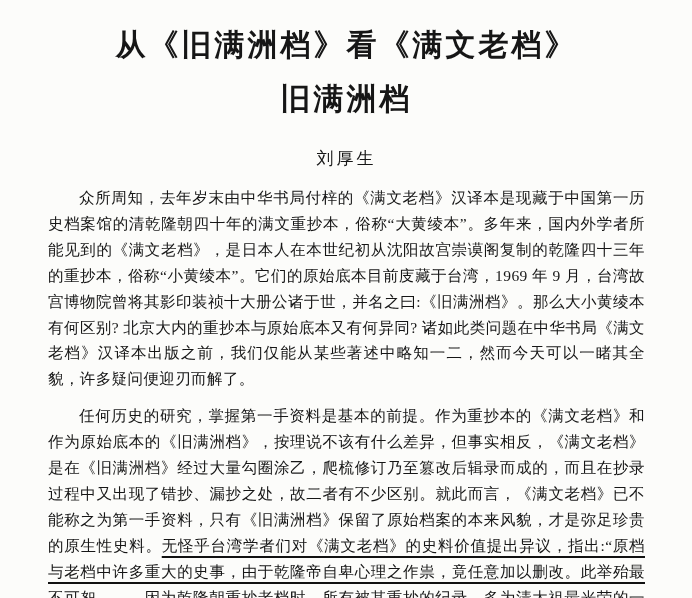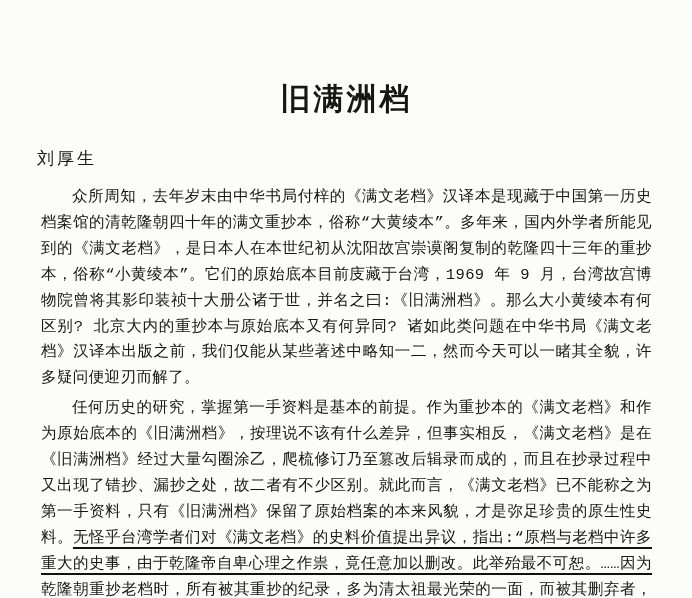--- a/index.html
+++ b/index.html
@@ -22,49 +22,49 @@
   }
   .title {
     margin: 0;
     text-align: center;
     font-size: 30px;
     font-weight: bold;
     line-height: 54px;
     letter-spacing: 3px;
   }
   .author {
+    text-align: center;
     font-size: 17px;
     letter-spacing: 3px;
     margin: 21px 0 15px 0;
   }
   .body-text {
     font-size: 15.5px;
     line-height: 25.9px;
     text-align: justify;
     letter-spacing: 0.4px;
   }
   .body-text p {
-    margin: 4px;
+    margin: 11px;
     text-indent: 2em;
-    font-family: Liberation Mono, monospace;
   }
   .u {
     text-decoration: underline;
     text-decoration-thickness: 2px;
     text-underline-offset: 5px;
     text-decoration-skip-ink: none;
     text-decoration-color: #111;
   }
 </style>
 </head>
 <body>
 
 <div class="page">
   <h1 class="title">
-    <br>
+    <span>从《旧满洲档》看《满文老档》</span><br>
     <span>旧满洲档</span>
   </h1>
 
   <div class="author">刘厚生</div>
 
   <div class="body-text">
       <p><span>众所周知，去年岁末由中华书局付梓的《满文老档》汉译本是现藏于中国第一历史档案馆的清乾隆朝四十年的满文重抄本，俗称“大黄绫本”。多年来，国内外学者所能见到的《满文老档》，是日本人在本世纪初从沈阳故宫崇谟阁复制的乾隆四十三年的重抄本，俗称“小黄绫本”。它们的原始底本目前庋藏于台湾，1969 年 9 月，台湾故宫博物院曾将其影印装祯十大册公诸于世，并名之曰:《旧满洲档》。那么大小黄绫本有何区别? 北京大内的重抄本与原始底本又有何异同? 诸如此类问题在中华书局《满文老档》汉译本出版之前，我们仅能从某些著述中略知一二，然而今天可以一睹其全貌，许多疑问便迎刃而解了。</span></p>
       <p><span>任何历史的研究，掌握第一手资料是基本的前提。作为重抄本的《满文老档》和作为原始底本的《旧满洲档》，按理说不该有什么差异，但事实相反，《满文老档》是在《旧满洲档》经过大量勾圈涂乙，爬梳修订乃至篡改后辑录而成的，而且在抄录过程中又出现了错抄、漏抄之处，故二者有不少区别。就此而言，《满文老档》已不能称之为第一手资料，只有《旧满洲档》保留了原始档案的本来风貌，才是弥足珍贵的原生性史料。</span><span class="u">无怪乎台湾学者们对《满文老档》的史料价值提出异议，指出:“原档与老档中许多重大的史事，由于乾隆帝自卑心理之作祟，竟任意加以删改。此举殆最不可恕。……因为乾隆朝重抄老档时，所有被其重抄的纪录，多为清太祖最光荣的一面，而被其删弃者，大多是清太祖最恶劣的一面。”①</span></p>
     </div>
 </div>

